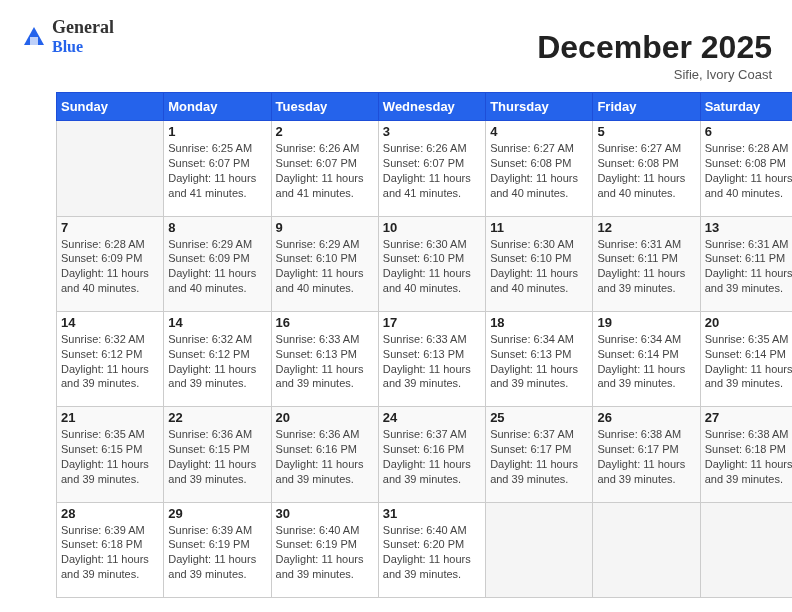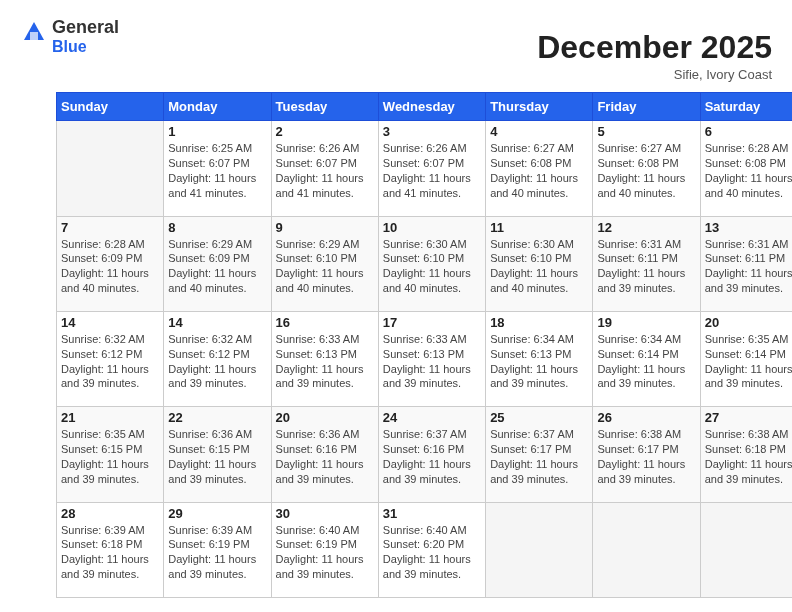--- a/index.html
+++ b/index.html
@@ -18,22 +18,23 @@
       flex-direction: column;
     }
     .header {
       display: flex;
       justify-content: space-between;
       align-items: flex-start;
       margin-bottom: 10px;
     }
     .logo {
       display: flex;
-      align-items: flex-start;
+      align-items: center;
       gap: 4px;
+      font-family: Liberation Serif, serif;
     }
     .logo-text {
       display: flex;
       flex-direction: column;
       line-height: 1.1;
     }
     .logo-general {
       font-size: 18px;
       font-weight: bold;
       color: #333;

